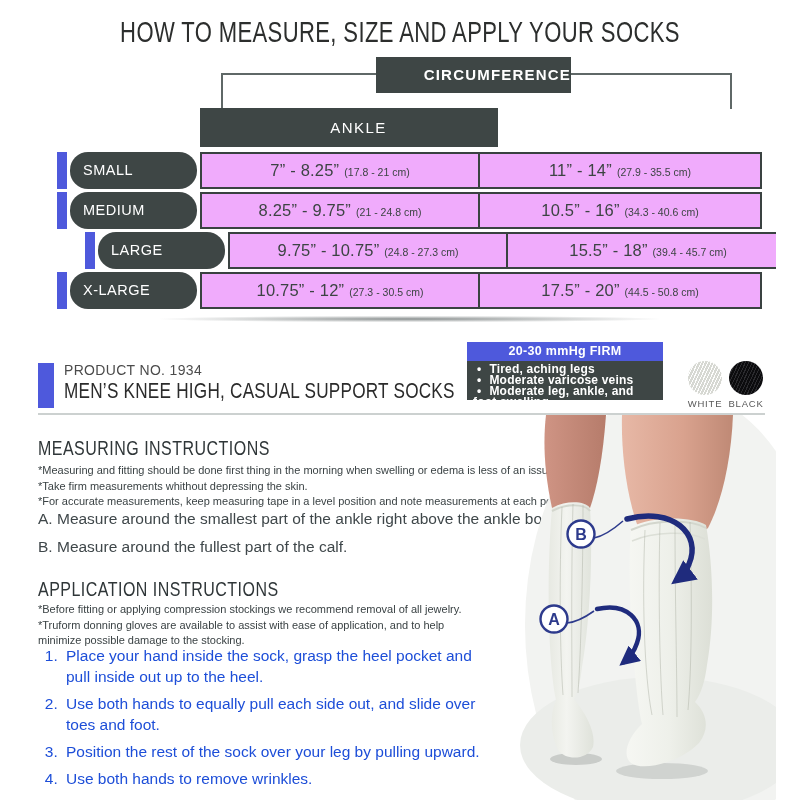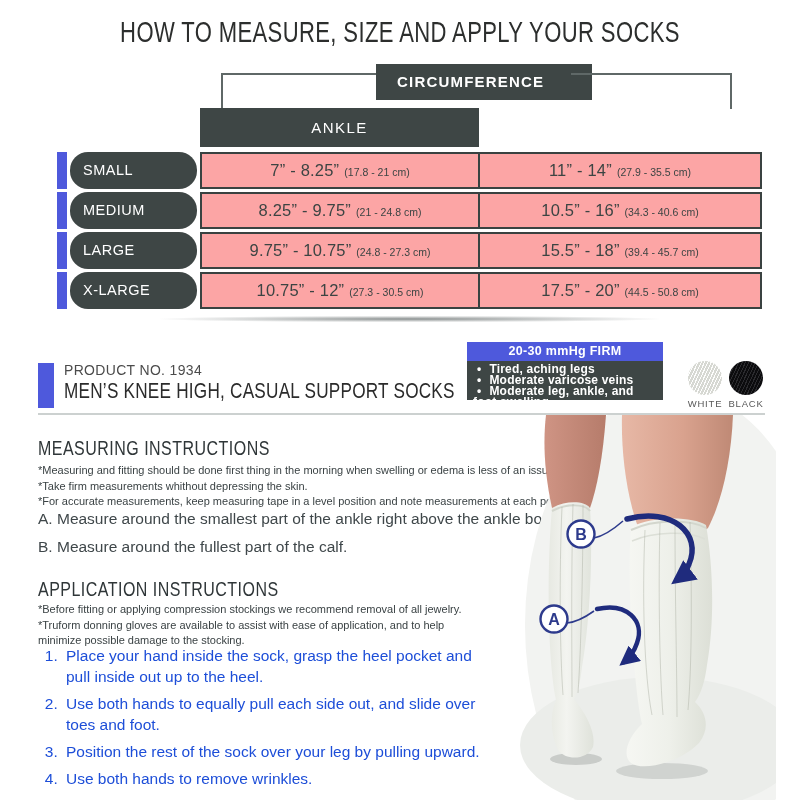--- a/index.html
+++ b/index.html
@@ -7,43 +7,43 @@
         font-family:"Liberation Sans", sans-serif;color:#3d4446;}
   .abs{position:absolute;}
 
   
   .main-title{left:0;top:16px;width:800px;text-align:center;font-size:29px;font-weight:500;
               color:#2c2e2d;letter-spacing:.5px;transform:scaleX(.76);transform-origin:50% 50%;
               white-space:nowrap;}
 
   
   .slate{background:#3e4645;color:#ffffff;}
-  .circ-box{left:376px;top:64px;width:195px;height:36px;line-height:36px;text-align:left;
-            font-size:15px;font-weight:700;letter-spacing:1.2px;padding-left:21px;}
+  .circ-box{left:376px;top:57px;width:195px;height:36px;line-height:36px;text-align:right;
+            font-size:15px;font-weight:700;letter-spacing:1.2px;}
   .conn{background:#5f6867;}
   .conn-hl{left:221px;top:73px;width:155px;height:2px;}
   .conn-hr{left:571px;top:73px;width:161px;height:2px;}
   .conn-vl{left:221px;top:73px;width:2px;height:36px;}
   .conn-vr{left:730px;top:73px;width:2px;height:36px;}
 
   
   .th{top:108px;height:39px;line-height:39px;text-align:center;font-size:15px;font-weight:500;
-      letter-spacing:1.5px;}
+      letter-spacing:1.5px;padding-left:19px;}
   .th-ankle{left:200px;width:279px;}
   .th-calf{left:481px;width:281px;}
   .row-accent{left:57px;width:10px;height:37px;background:#4e59dc;}
   .row-label{left:70px;width:127px;height:37px;line-height:37px;padding-left:13px;
              font-size:14.5px;font-weight:500;letter-spacing:.5px;box-sizing:border-box;border-radius:18px;}
-  .cell{height:37px;background:#fca5a5;border:2px solid #3a4241;box-sizing:border-box;
+  .cell{height:37px;background:#f0abfc;border:2px solid #3a4241;box-sizing:border-box;
         display:flex;align-items:baseline;justify-content:center;padding-top:7px;}
   .cell-ankle{left:200px;width:280px;}
   .cell-calf{left:478px;width:284px;}
   .cell .in{font-size:16.5px;color:#3c4443;letter-spacing:.2px;}
   .cell .cm{font-size:10.5px;color:#3c4443;margin-left:5px;}
-  .r0{top:152px;} .r1{top:192px;} .r2{top:232px;} .r3{top:272px;}
+  .r0{top:152px;} .r1{top:192px;} .r2{top:232px;margin-left:28px;} .r3{top:272px;}
   .table-shadow{left:58px;top:314px;width:704px;height:10px;
      background:radial-gradient(ellipse 50% 46% at 50% 50%, rgba(45,55,55,.55), rgba(45,55,55,0) 72%);}
 
   
   .prod-bar{left:38px;top:363px;width:16px;height:45px;background:#4e59dc;}
   .prod-no{left:64px;top:361px;font-size:15.5px;color:#4b4b4b;letter-spacing:.4px;
            transform:scaleX(.9);transform-origin:left top;white-space:nowrap;}
   .prod-name{left:64px;top:378px;font-size:22px;font-weight:500;color:#2b2b2b;
              transform:scaleX(.78);transform-origin:left top;white-space:nowrap;letter-spacing:.3px;}
   .badge{left:467px;top:342px;width:196px;height:19px;line-height:19px;background:#4e59dc;

